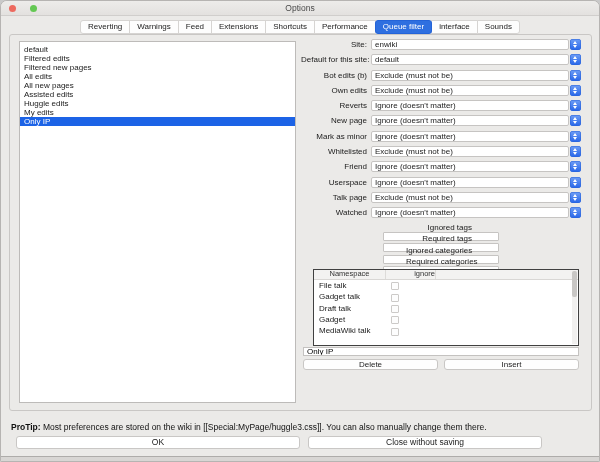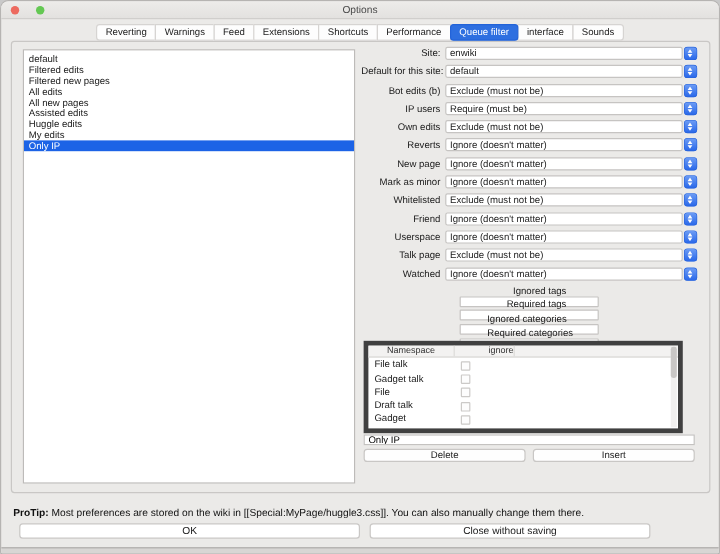--- a/index.html
+++ b/index.html
@@ -37,22 +37,22 @@
   .stepper{flex:none;width:11px;height:11px;margin-left:1px;border-radius:3px;
     background:linear-gradient(#6f9ef5,#2766e9);position:relative;box-shadow:inset 0 0 0 0.5px #2a64d8;}
   .stepper::before{content:"";position:absolute;left:3px;top:2px;border-left:2.5px solid transparent;
     border-right:2.5px solid transparent;border-bottom:3px solid #fff;}
   .stepper::after{content:"";position:absolute;left:3px;bottom:2px;border-left:2.5px solid transparent;
     border-right:2.5px solid transparent;border-top:3px solid #fff;}
   .input-row{display:flex;align-items:center;height:9px;margin-bottom:2.6px;flex-direction:column;}
   .text-input{flex:1;height:9px;background:#fff;border:1px solid #c6c4c2;box-sizing:border-box;font-size:8px;
     padding:0 2px;border-radius:1px;font-family:inherit;outline:none;}
   
-  .ns-table{position:relative;width:266px;height:77px;background:#fff;border:4px solid #404040;
-    box-sizing:border-box;overflow:hidden;margin-left:2px;}
+  .ns-table{position:relative;width:266px;height:77px;background:#fff;border:1px solid #404040;
+    box-sizing:border-box;overflow:hidden;margin-left:12px;}
   .ns-header{height:9px;background:#f3f2f1;border-bottom:1px solid #d9d7d5;display:flex;
     font-size:7.5px;line-height:8px;color:#333;}
   .ns-h1{width:72px;text-align:center;border-right:1px solid #dddbd9;box-sizing:border-box;}
   .ns-h2{width:50px;padding-left:4px;border-right:1px solid #dddbd9;box-sizing:border-box;text-align:right;}
   .ns-row{height:11.3px;line-height:11.3px;font-size:8px;position:relative;color:#1a1a1a;
     padding-left:5px;white-space:nowrap;}
   .ns-check{position:absolute;left:77px;top:2.5px;width:6px;height:6px;border:1px solid #cccac8;
     background:#fdfdfd;border-radius:1px;}
   .ns-scroll{position:absolute;right:1px;top:1px;bottom:1px;width:5px;background:#f1f0ef;}
   .ns-thumb{position:absolute;top:0;left:0;right:0;height:26px;background:#c9c7c5;border-radius:2px;}
@@ -124,27 +124,20 @@
           <span class="stepper"></span>
         </div>
         <div class="drop-row">
           <span class="field-label">Bot edits (b)</span>
           <div class="dropdown">
             <span class="drop-value">Exclude (must not be)</span>
           </div>
           <span class="stepper"></span>
         </div>
         <div class="drop-row">
-          <span class="field-label">IP users</span>
-          <div class="dropdown">
-            <span class="drop-value">Require (must be)</span>
-          </div>
-          <span class="stepper"></span>
-        </div>
-        <div class="drop-row">
           <span class="field-label">Own edits</span>
           <div class="dropdown">
             <span class="drop-value">Exclude (must not be)</span>
           </div>
           <span class="stepper"></span>
         </div>
         <div class="drop-row">
           <span class="field-label">Reverts</span>
           <div class="dropdown">
             <span class="drop-value">Ignore (doesn't matter)</span>
@@ -221,21 +214,20 @@
       </div>
 
     <div class="ns-table">
       <div class="ns-header">
         <span class="ns-h1">Namespace</span>
         <span class="ns-h2">ignore</span>
       </div>
       <div id="ns-rows">
           <div class="ns-row">File talk<span class="ns-check"></span></div>
           <div class="ns-row">Gadget talk<span class="ns-check"></span></div>
-          <div class="ns-row">File<span class="ns-check"></span></div>
           <div class="ns-row">Draft talk<span class="ns-check"></span></div>
           <div class="ns-row">Gadget<span class="ns-check"></span></div>
           <div class="ns-row">MediaWiki talk<span class="ns-check"></span></div>
         </div>
       <div class="ns-scroll">
         <div class="ns-thumb"></div>
       </div>
     </div>
 
     <input class="name-input" type="text" value="Only IP" style="">

